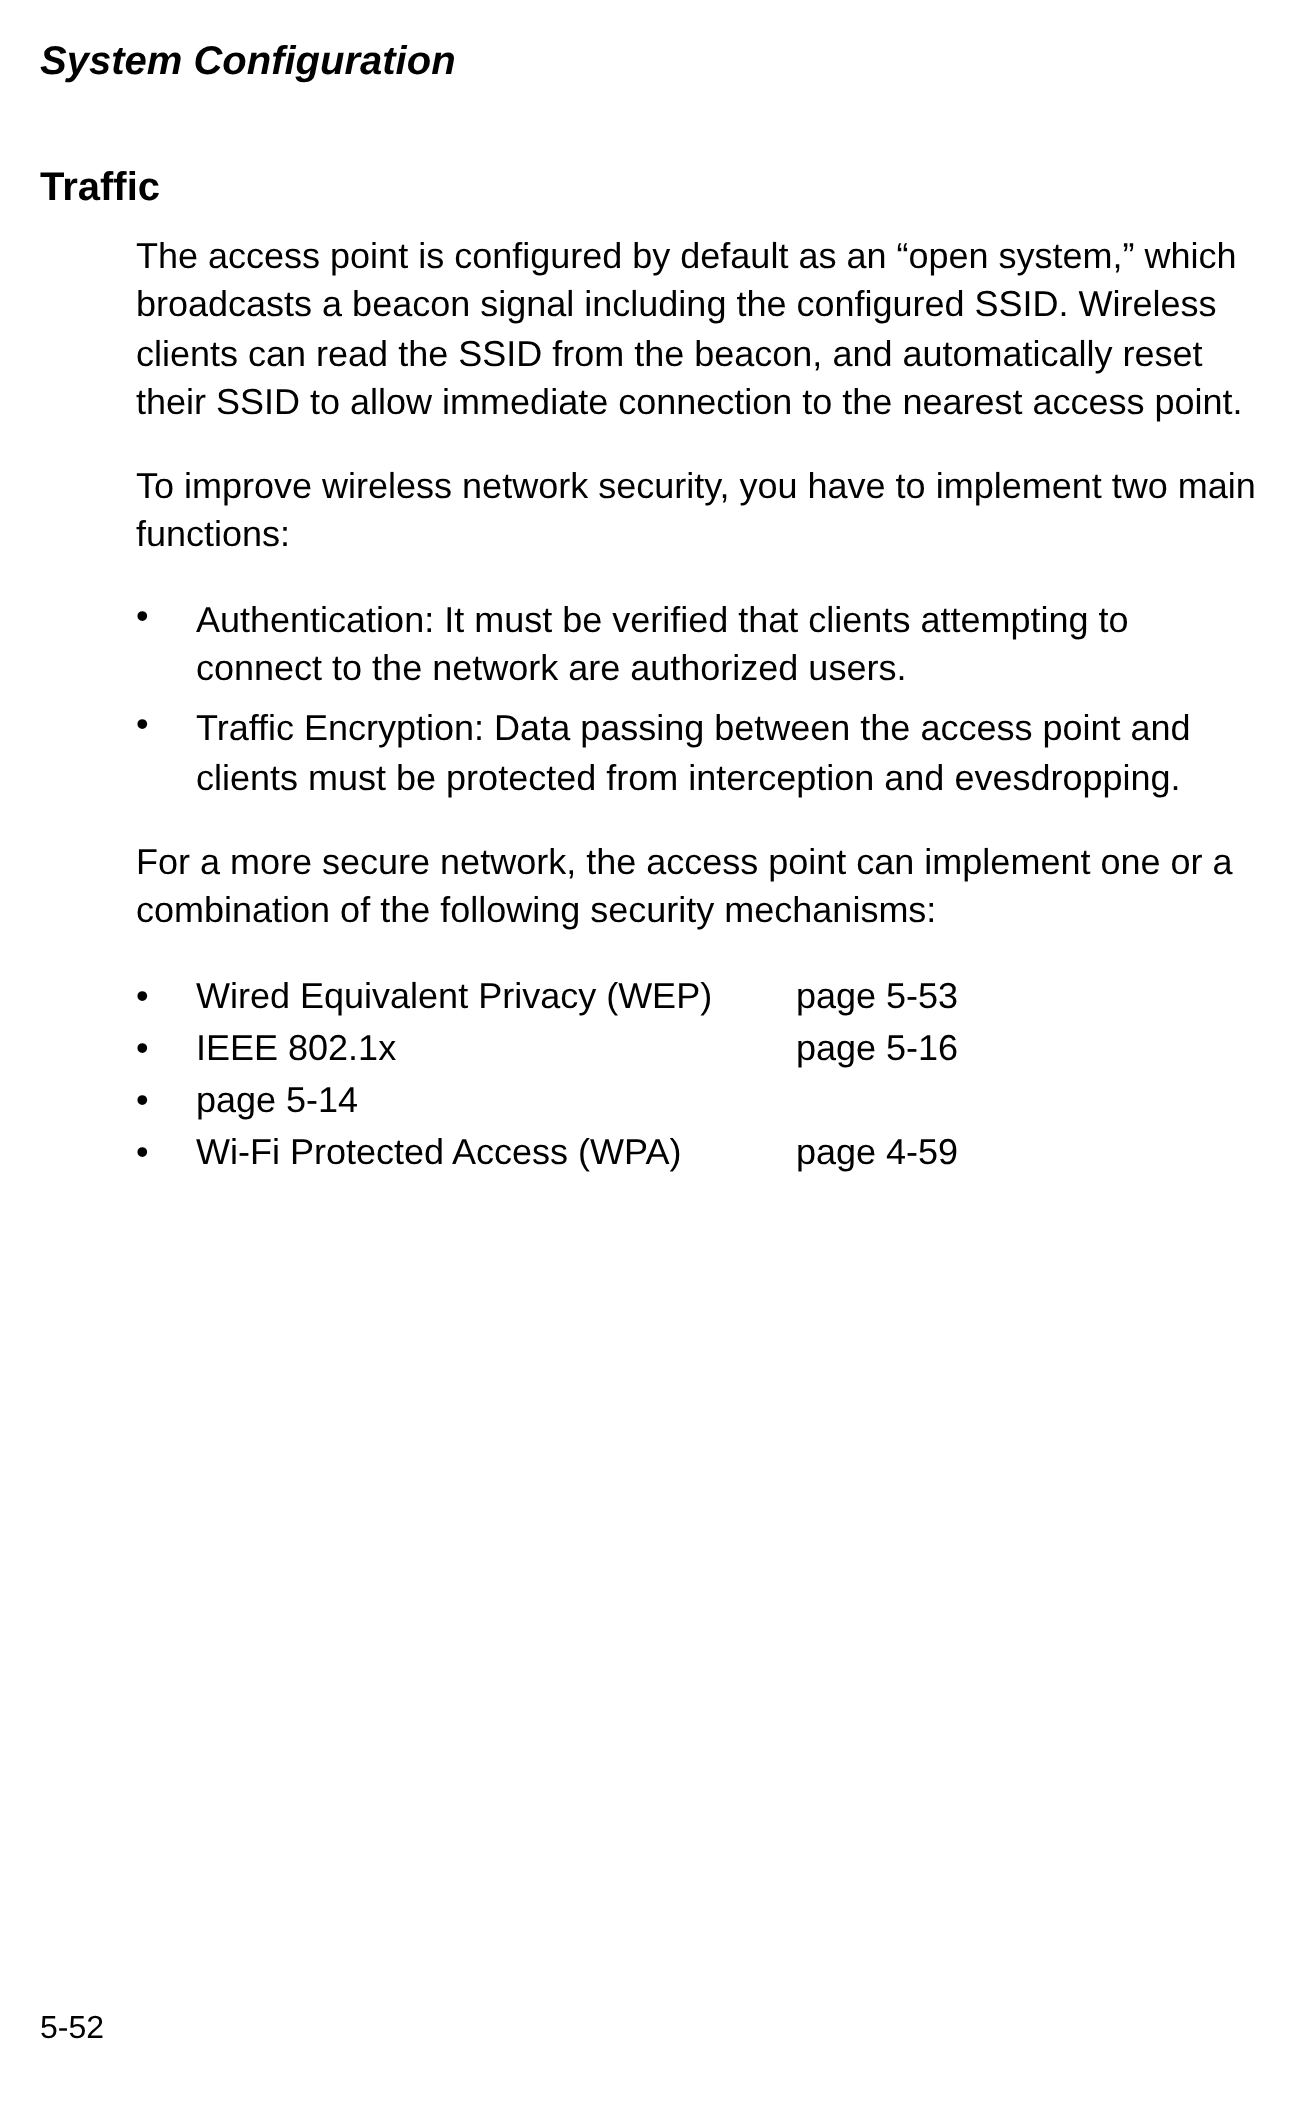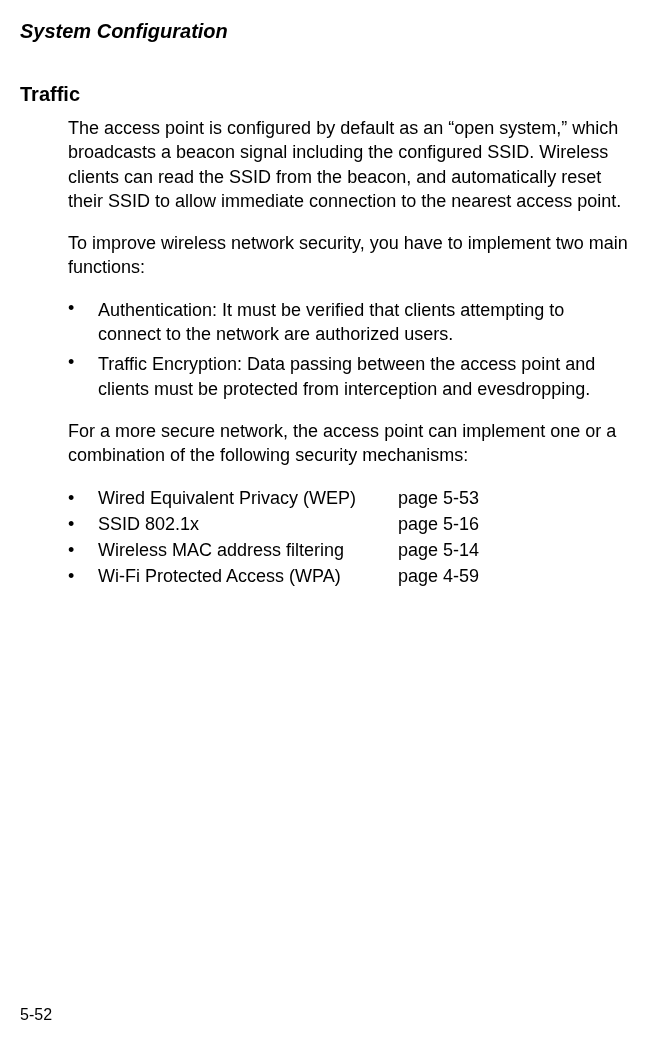--- a/index.html
+++ b/index.html
@@ -107,26 +107,25 @@
 <div class="body-text">For a more secure network, the access point can implement one or a combination of the following security mechanisms:</div>
 
 <div class="mechanism-list">
   <div class="mechanism-item">
     <div class="mech-bullet">•</div>
     <div class="mech-name">Wired Equivalent Privacy (WEP)</div>
     <div class="mech-page">page 5-53</div>
   </div>
   <div class="mechanism-item">
     <div class="mech-bullet">•</div>
-    <div class="mech-name">SSID 802.1x</div>
+    <div class="mech-name">IEEE 802.1x</div>
     <div class="mech-page">page 5-16</div>
   </div>
   <div class="mechanism-item">
     <div class="mech-bullet">•</div>
-    <div class="mech-name">Wireless MAC address filtering</div>
     <div class="mech-page">page 5-14</div>
   </div>
   <div class="mechanism-item">
     <div class="mech-bullet">•</div>
     <div class="mech-name">Wi-Fi Protected Access (WPA)</div>
     <div class="mech-page">page 4-59</div>
   </div>
 </div>
 
 <div class="page-number">5-52</div>

